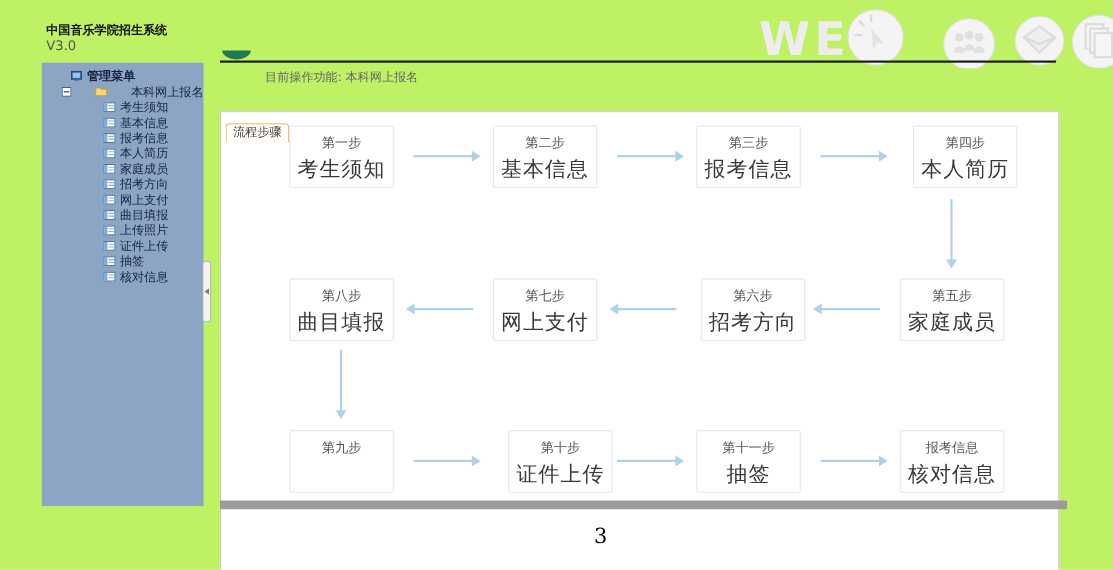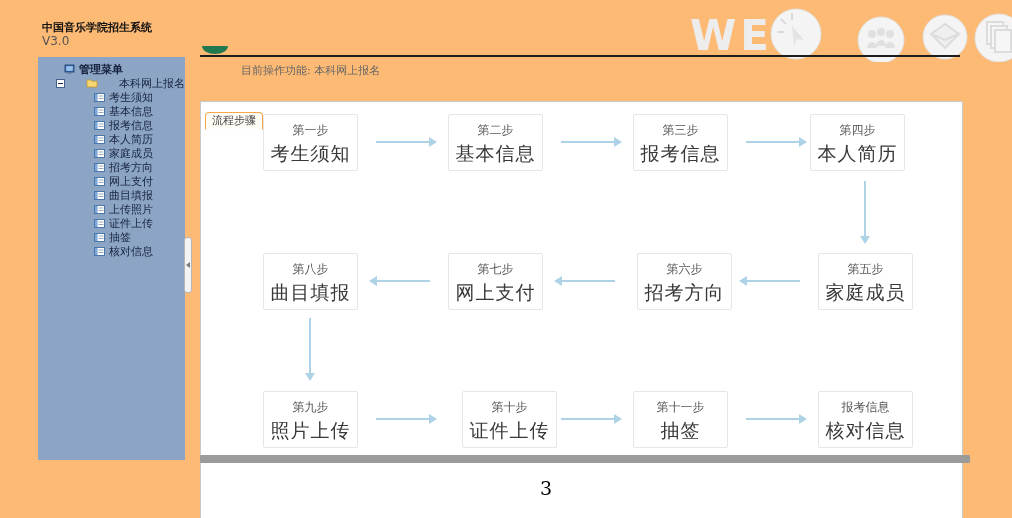--- a/index.html
+++ b/index.html
@@ -1,17 +1,17 @@
 <!DOCTYPE html>
 <html><head>
 <meta charset="utf-8">
 <style>
   * { margin:0; padding:0; box-sizing:border-box; }
   body { background:#fff; }
-  .screen { position:relative; width:1012px; height:518px; background:#fdba74; overflow:hidden;
+  .screen { position:relative; width:1012px; height:518px; background:#bef264; overflow:hidden;
             font-family:"DejaVu Sans","Liberation Sans",sans-serif; }
 
   
   .app-title { position:absolute; left:42px; top:20px; font-size:11px; font-weight:bold; color:#111; }
   .app-version { position:absolute; left:42px; top:34px; font-size:12px; color:#555; }
 
   
   .watermark { position:absolute; left:688px; top:6px; width:330px; height:56px; }
 
   
@@ -243,21 +243,21 @@
     <div class="step-box" style="left:247px;top:12px">
       <div class="step-label">第二步</div>
       <div class="step-name">基本信息</div>
     </div>
     <div class="arr-r" style="left:360px;top:39px"></div>
     <div class="step-box" style="left:432px;top:12px">
       <div class="step-label">第三步</div>
       <div class="step-name">报考信息</div>
     </div>
     <div class="arr-r" style="left:545px;top:39px"></div>
-    <div class="step-box" style="left:609px;top:12px">
+    <div class="step-box" style="left:629px;top:12px">
       <div class="step-label">第四步</div>
       <div class="step-name">本人简历</div>
     </div>
 
     <div class="arr-d" style="left:663px;top:79px"></div>
 
     <div class="step-box" style="left:62px;top:151px">
       <div class="step-label">第八步</div>
       <div class="step-name">曲目填报</div>
     </div>
@@ -274,21 +274,20 @@
     <div class="arr-l" style="left:545px;top:178px"></div>
     <div class="step-box" style="left:617px;top:151px">
       <div class="step-label">第五步</div>
       <div class="step-name">家庭成员</div>
     </div>
 
     <div class="arr-d" style="left:108px;top:216px"></div>
 
     <div class="step-box" style="left:62px;top:289px">
       <div class="step-label">第九步</div>
-      <div class="step-name">照片上传</div>
     </div>
     <div class="arr-r" style="left:175px;top:316px"></div>
     <div class="step-box" style="left:261px;top:289px">
       <div class="step-label">第十步</div>
       <div class="step-name">证件上传</div>
     </div>
     <div class="arr-r" style="left:360px;top:316px"></div>
     <div class="step-box" style="left:432px;top:289px">
       <div class="step-label">第十一步</div>
       <div class="step-name">抽签</div>

